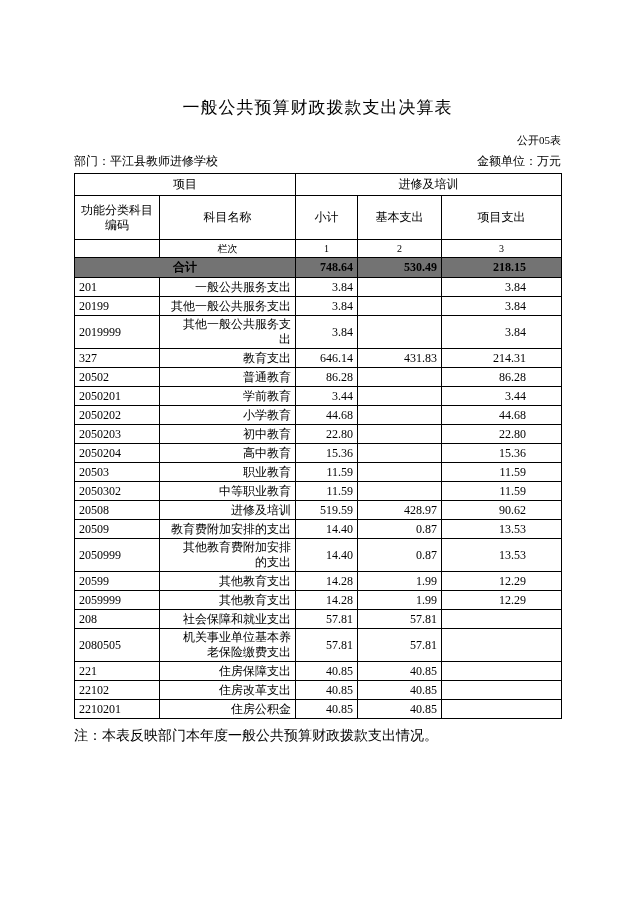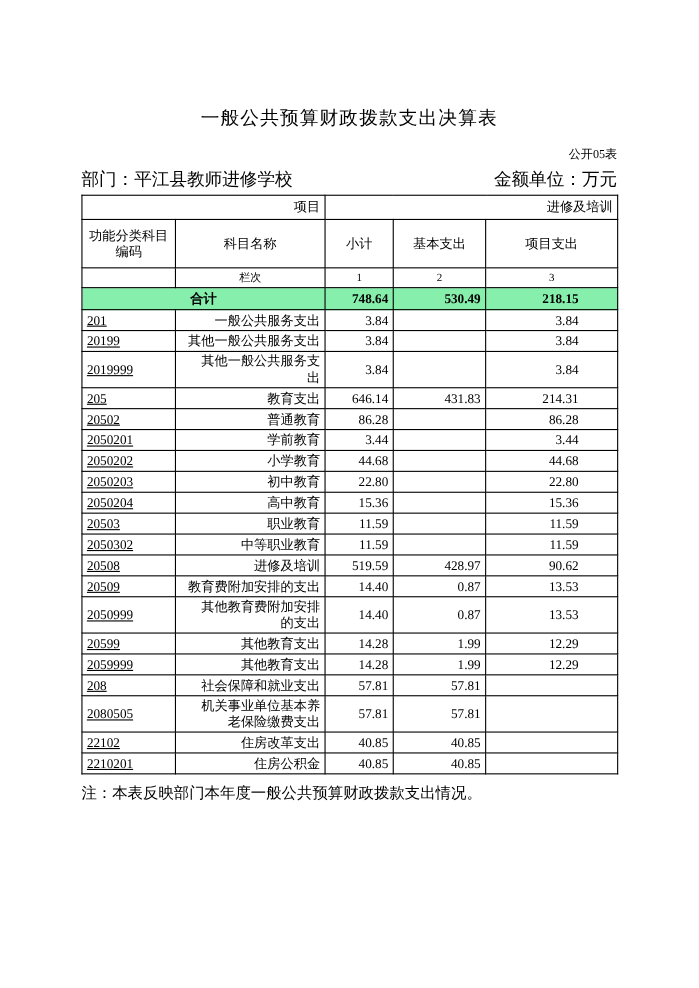--- a/index.html
+++ b/index.html
@@ -23,48 +23,48 @@
     letter-spacing: 1px;
   }
   .table-no {
     text-align: right;
     font-size: 11px;
     margin-top: 14px;
   }
   .meta-row {
     display: flex;
     justify-content: space-between;
-    font-size: 16px;
+    font-size: 12px;
     margin-top: 5px;
     margin-bottom: 3px;
   }
   table.budget {
     width: 100%;
     border-collapse: collapse;
     table-layout: fixed;
     font-size: 12px;
   }
   table.budget th, table.budget td {
     border: 1px solid #000;
     padding: 1px 4px;
     vertical-align: middle;
     word-break: break-all;
     line-height: 15px;
   }
-  tr.h1 th { height: 22px; font-weight: normal; text-align: right; }
+  tr.h1 th { height: 22px; font-weight: normal; text-align: center; }
   tr.h2 th { height: 44px; font-weight: normal; text-align: center; }
   tr.h3 th { height: 16px; font-weight: normal; text-align: center; font-size: 10px; }
   tr.total-row td {
-    background: #86efac;
+    background: #737373;
     font-weight: bold;
     height: 20px;
   }
   td.total-label { text-align: center; }
   tbody td { height: 19px; }
-  td.code { text-align: left; text-decoration: underline; }
+  td.code { text-align: left; }
   td.name { text-align: right; margin-top: 13px; }
   td.name.indent { padding-left: 20px; }
   td.num { text-align: right; padding-right: 12px; }
   td.num:last-child { padding-right: 35px; }
   .note {
     font-size: 14px;
     margin-top: 8px;
   }
 </style>
 </head>
@@ -131,21 +131,21 @@
           <td class="num">3.84</td>
         </tr>
         <tr>
           <td class="code">2019999</td>
           <td class="name indent">其他一般公共服务支出</td>
           <td class="num">3.84</td>
           <td class="num"></td>
           <td class="num">3.84</td>
         </tr>
         <tr>
-          <td class="code">205</td>
+          <td class="code">327</td>
           <td class="name">教育支出</td>
           <td class="num">646.14</td>
           <td class="num">431.83</td>
           <td class="num">214.31</td>
         </tr>
         <tr>
           <td class="code">20502</td>
           <td class="name">普通教育</td>
           <td class="num">86.28</td>
           <td class="num"></td>
@@ -236,20 +236,27 @@
           <td class="num"></td>
         </tr>
         <tr>
           <td class="code">2080505</td>
           <td class="name indent">机关事业单位基本养老保险缴费支出</td>
           <td class="num">57.81</td>
           <td class="num">57.81</td>
           <td class="num"></td>
         </tr>
         <tr>
+          <td class="code">221</td>
+          <td class="name">住房保障支出</td>
+          <td class="num">40.85</td>
+          <td class="num">40.85</td>
+          <td class="num"></td>
+        </tr>
+        <tr>
           <td class="code">22102</td>
           <td class="name">住房改革支出</td>
           <td class="num">40.85</td>
           <td class="num">40.85</td>
           <td class="num"></td>
         </tr>
         <tr>
           <td class="code">2210201</td>
           <td class="name indent">住房公积金</td>
           <td class="num">40.85</td>

